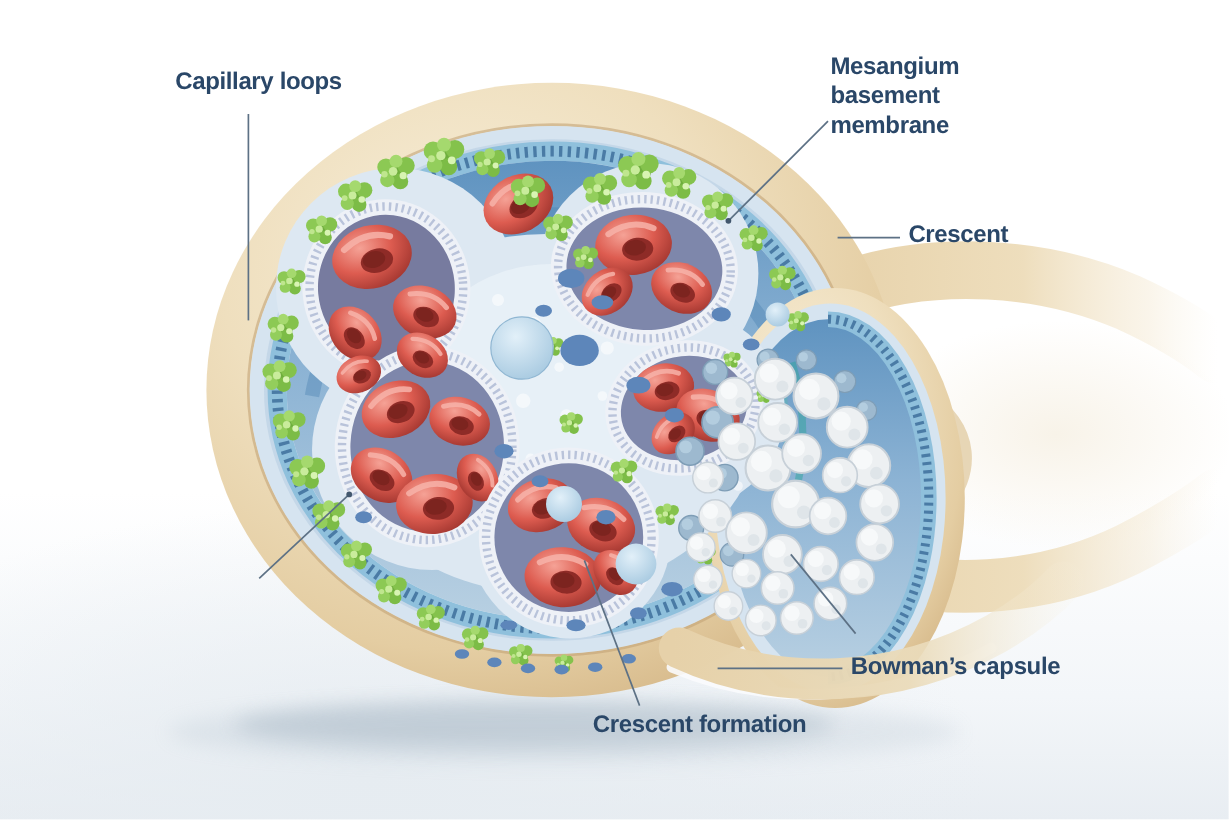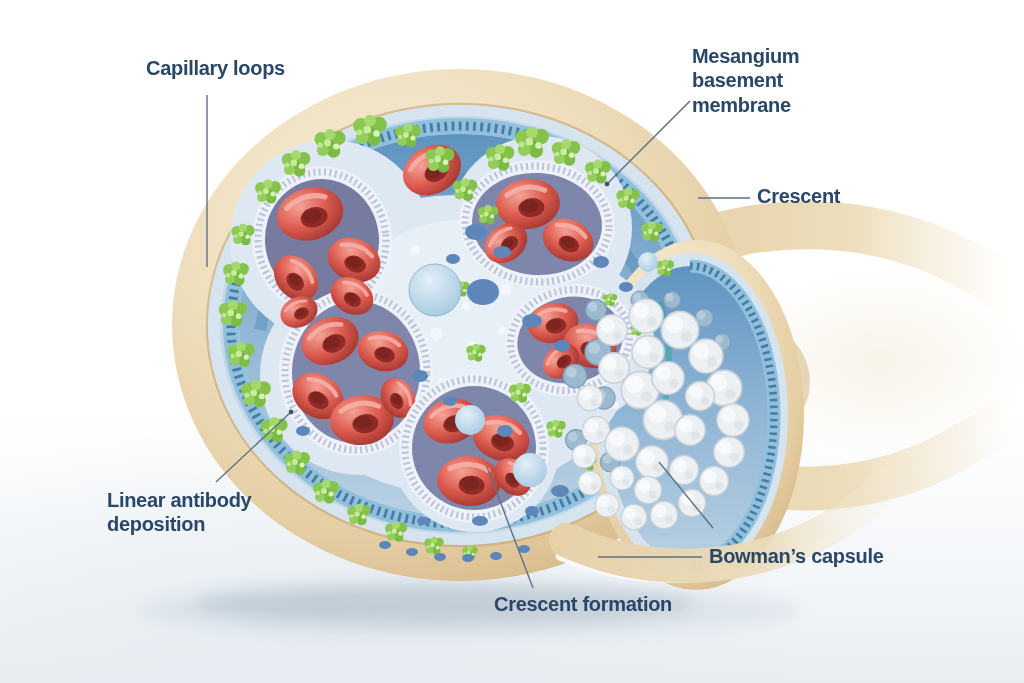--- a/index.html
+++ b/index.html
@@ -341,16 +341,15 @@
     <line x1="702" y1="557" x2="598" y2="557"></line>
     <line x1="713" y1="528" x2="659" y2="462"></line>
     <circle cx="607" cy="184" r="2.4" fill="#42576d" stroke="none"></circle>
     <circle cx="291" cy="412" r="2.4" fill="#42576d" stroke="none"></circle>
   </g>
 </svg>
 
   <div class="lbl" id="lbl-cap">Capillary loops</div>
   <div class="lbl" id="lbl-gbm">Mesangium basement membrane</div>
   <div class="lbl" id="lbl-mes">Crescent</div>
-  <div class="lbl" id="lbl-lad">Linear antibody deposition</div>
   <div class="lbl" id="lbl-bow">Bowman’s capsule</div>
   <div class="lbl" id="lbl-cre">Crescent formation</div>
 </div>
 
 </body></html>

